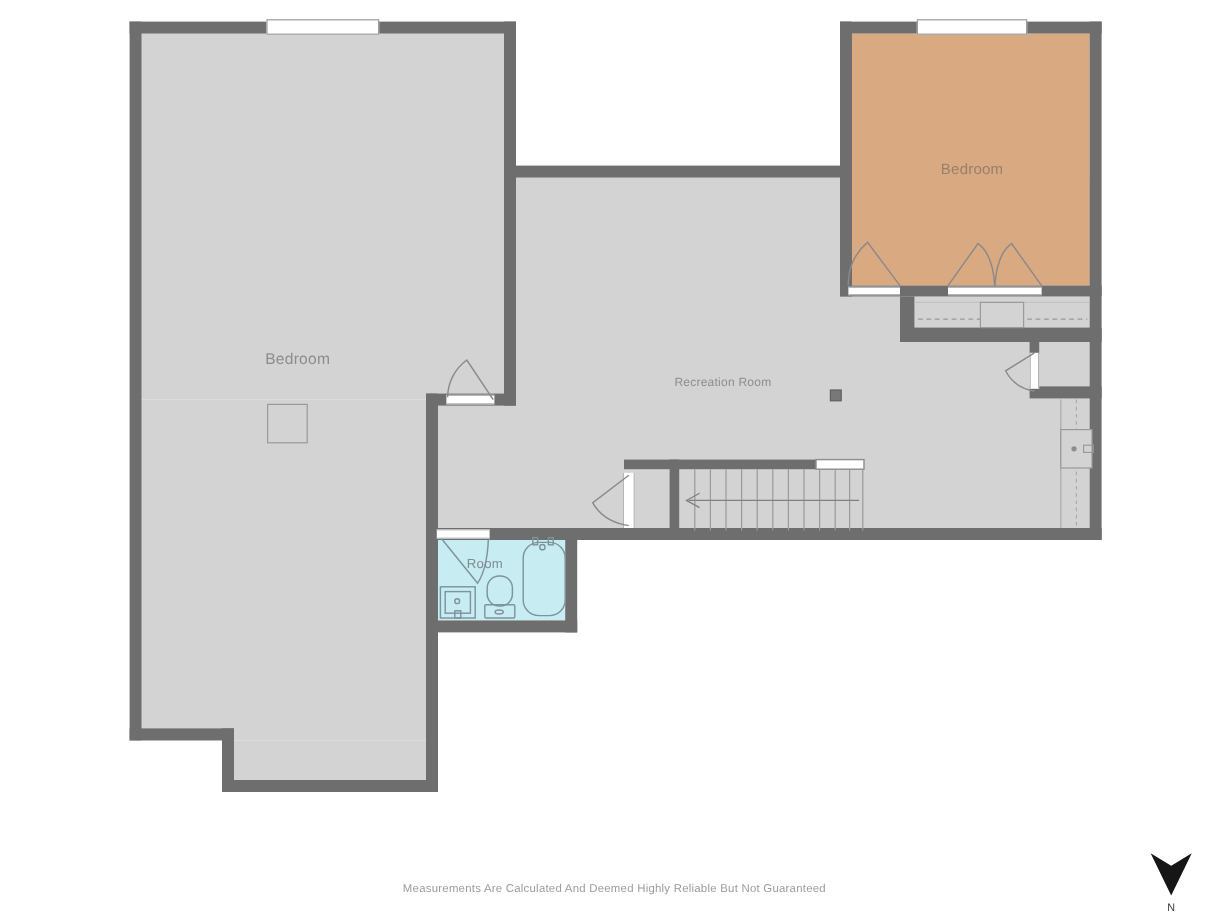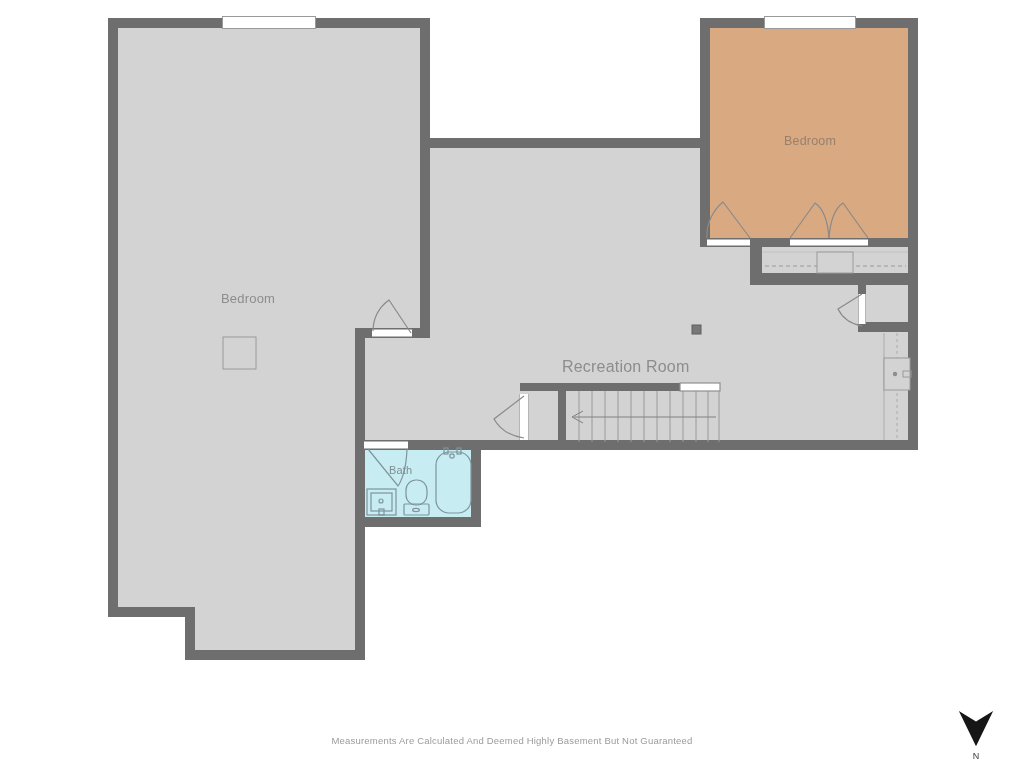--- a/index.html
+++ b/index.html
@@ -12,21 +12,21 @@
   body{background:var(--background); font-family:"Liberation Sans", sans-serif;}
   #plan{position:relative;width:1024px;height:768px;background:var(--background);overflow:hidden;}
   .floor{position:absolute;background:var(--floor);}
   .floor.bedroom{background:var(--bedroom-floor);}
   .floor.bath{background:var(--bath-floor);}
   .wall{position:absolute;background:var(--wall);}
   .opening{position:absolute;background:#fff;border-top:1px solid #b5b5b5;border-bottom:1px solid #b5b5b5;box-sizing:border-box;}
   .opening.vert{border:none;border-left:1px solid #b5b5b5;border-right:1px solid #b5b5b5;}
   .window{position:absolute;background:#fff;border:1px solid var(--thin-line);box-sizing:border-box;}
   .room-label{position:absolute;color:var(--label-text);font-size:13px;letter-spacing:.2px;white-space:nowrap;}
-  .room-label.rec{font-size:16px;margin-top:44px;}
+  .room-label.rec{font-size:10px;}
   .room-label.bedroom{color:var(--bedroom-label-text);font-size:12.5px;}
   .room-label.bath{color:var(--bath-label-text);font-size:11px;}
   .disclaimer{position:absolute;left:0;top:735px;width:100%;text-align:center;
     color:var(--disclaimer-text);font-size:9.5px;letter-spacing:.2px;}
   .compass{position:absolute;left:952px;top:710px;width:48px;display:flex;flex-direction:column;align-items:center;}
   .compass .n-label{color:#3a3a3a;font-size:9px;margin-top:1px;}
   svg.overlay{position:absolute;left:0;top:0;width:1024px;height:768px;pointer-events:none;}
   .door{stroke:var(--door-line);stroke-width:1.2;fill:none;}
   .tline{stroke:var(--thin-line);stroke-width:1;fill:none;}
   .tdash{stroke:var(--thin-line);stroke-width:1;fill:none;stroke-dasharray:4 3;}
@@ -147,23 +147,23 @@
         <rect class="fix" x="444" y="448" width="4" height="6"></rect>
         <rect class="fix" x="457" y="448" width="4" height="6"></rect>
         <circle class="fix" cx="452" cy="456" r="2.2"></circle>
       </g>
     </g>
   </svg>
 
   <div class="room-label" style="left:221px;top:291px;">Bedroom</div>
   <div class="room-label rec" style="left:562px;top:314px;">Recreation Room</div>
   <div class="room-label bedroom" style="left:784px;top:134px;">Bedroom</div>
-  <div class="room-label bath" style="left:389px;top:464px;">Bath</div>
+  <div class="room-label bath" style="left:389px;top:464px;">Room</div>
 
-  <div class="disclaimer">Measurements Are Calculated And Deemed Highly Basement But Not Guaranteed</div>
+  <div class="disclaimer">Measurements Are Calculated And Deemed Highly Reliable But Not Guaranteed</div>
 
   <div class="compass">
     <svg width="40" height="40" viewBox="0 0 40 42">
       <polygon class="north" points="2,1 20,38 38,1 20,12"></polygon>
     </svg>
     <span class="n-label">N</span>
   </div>
 
 </div>
 

